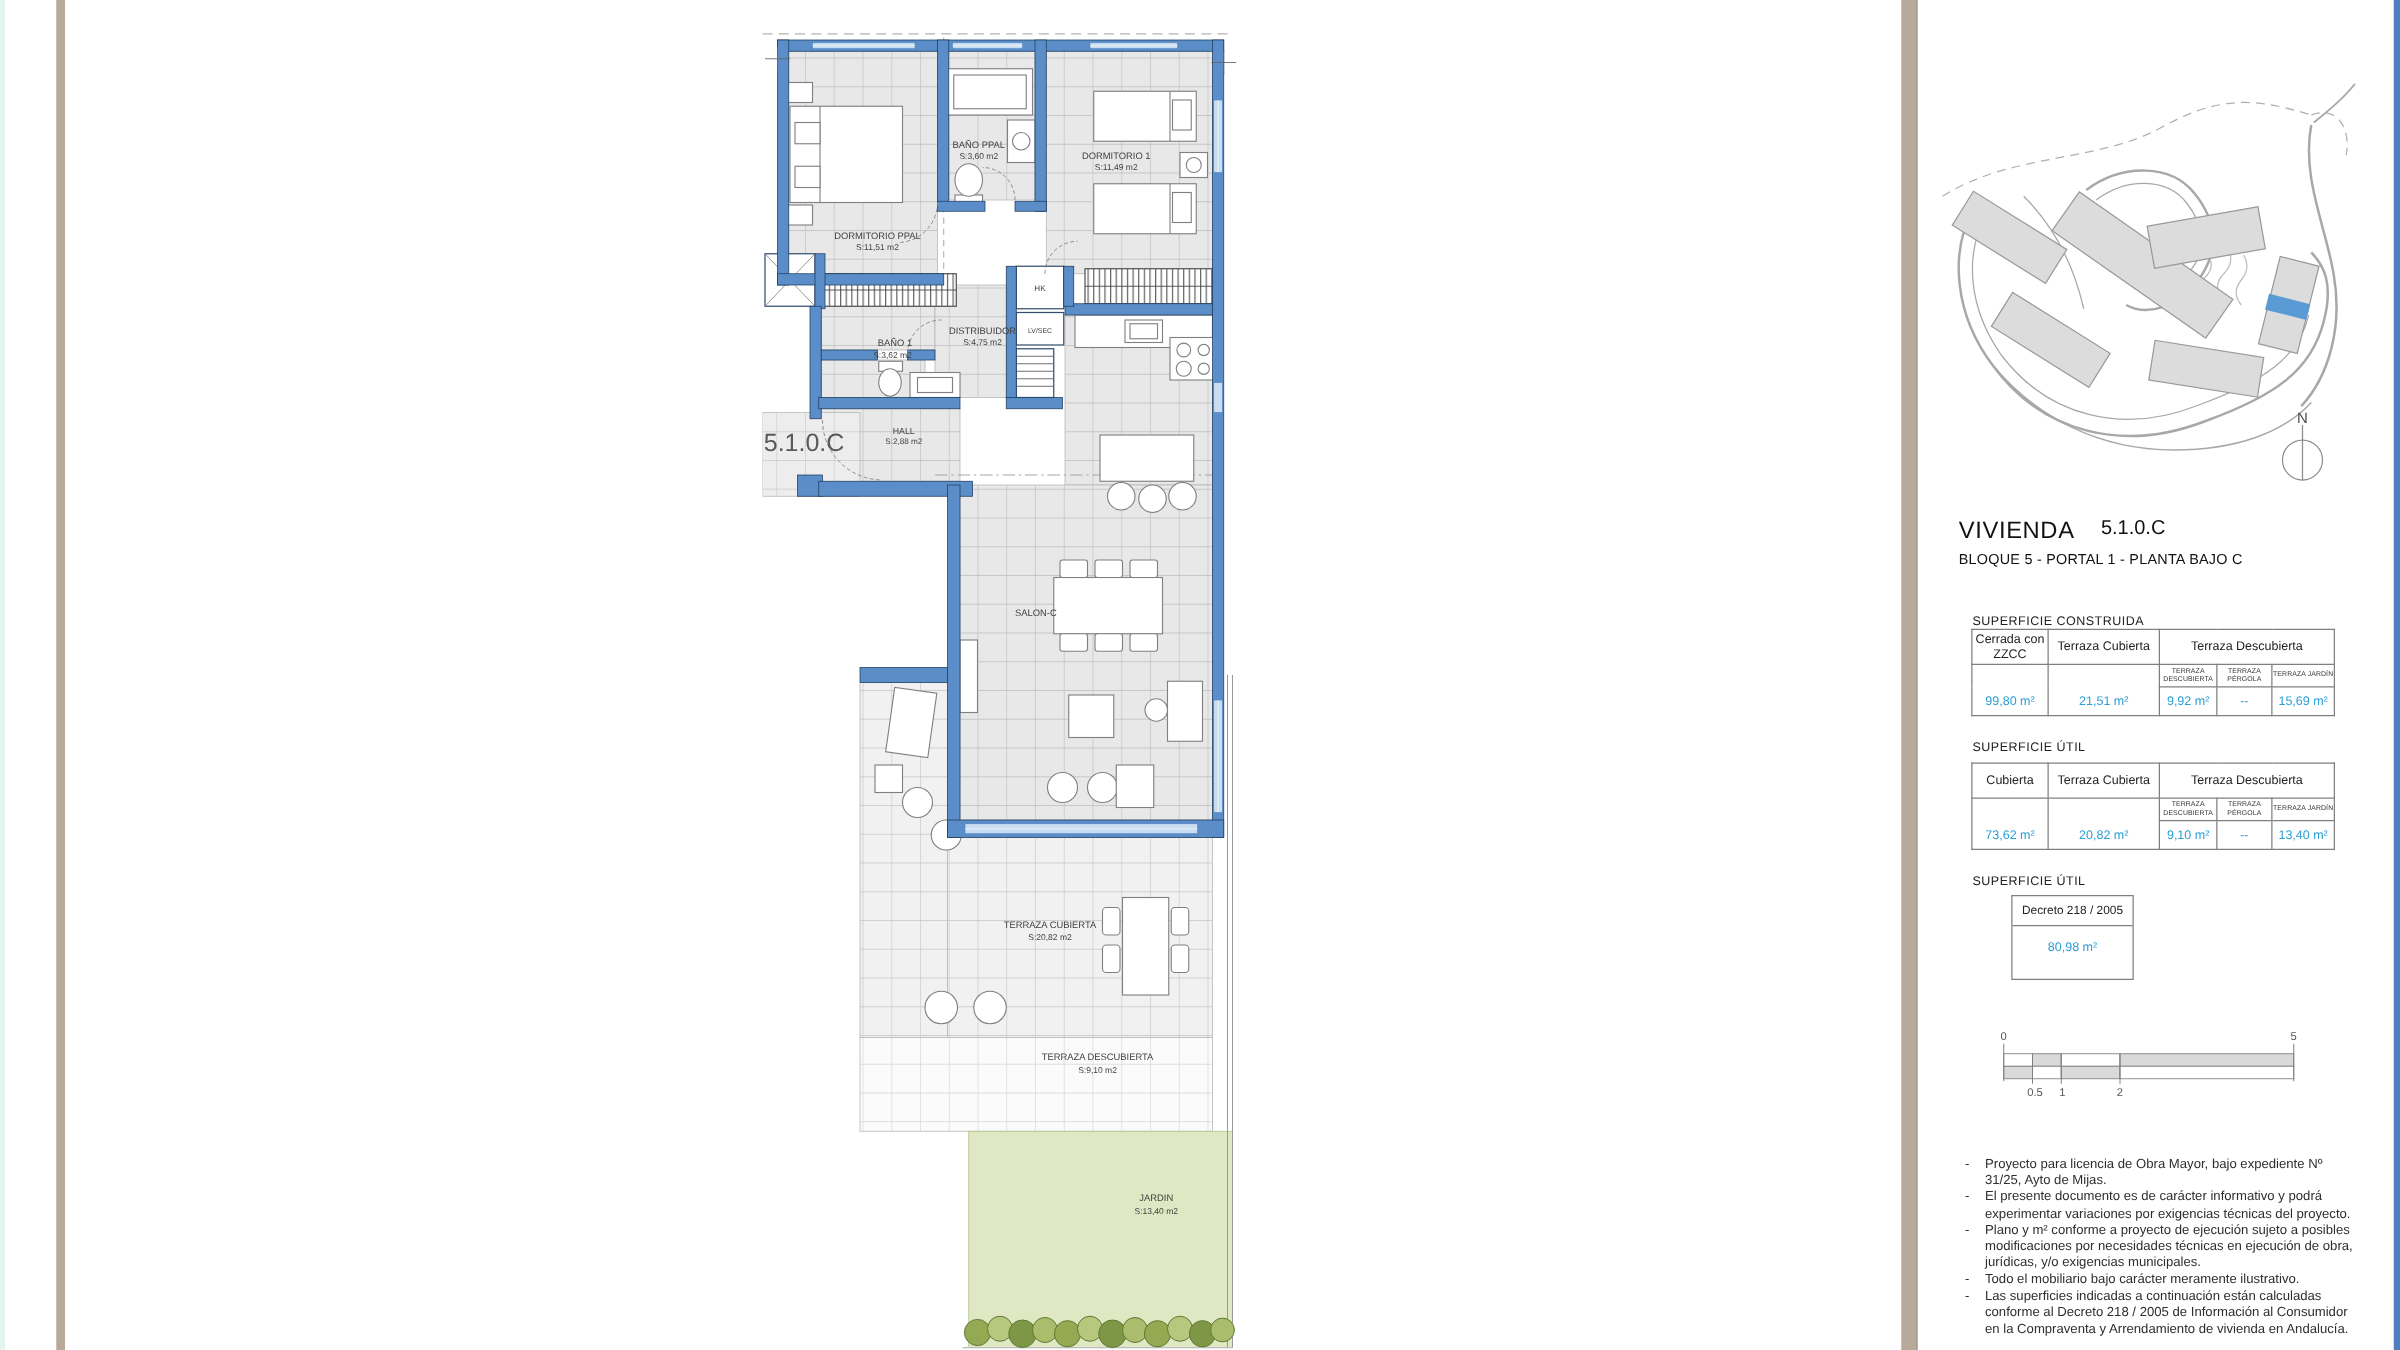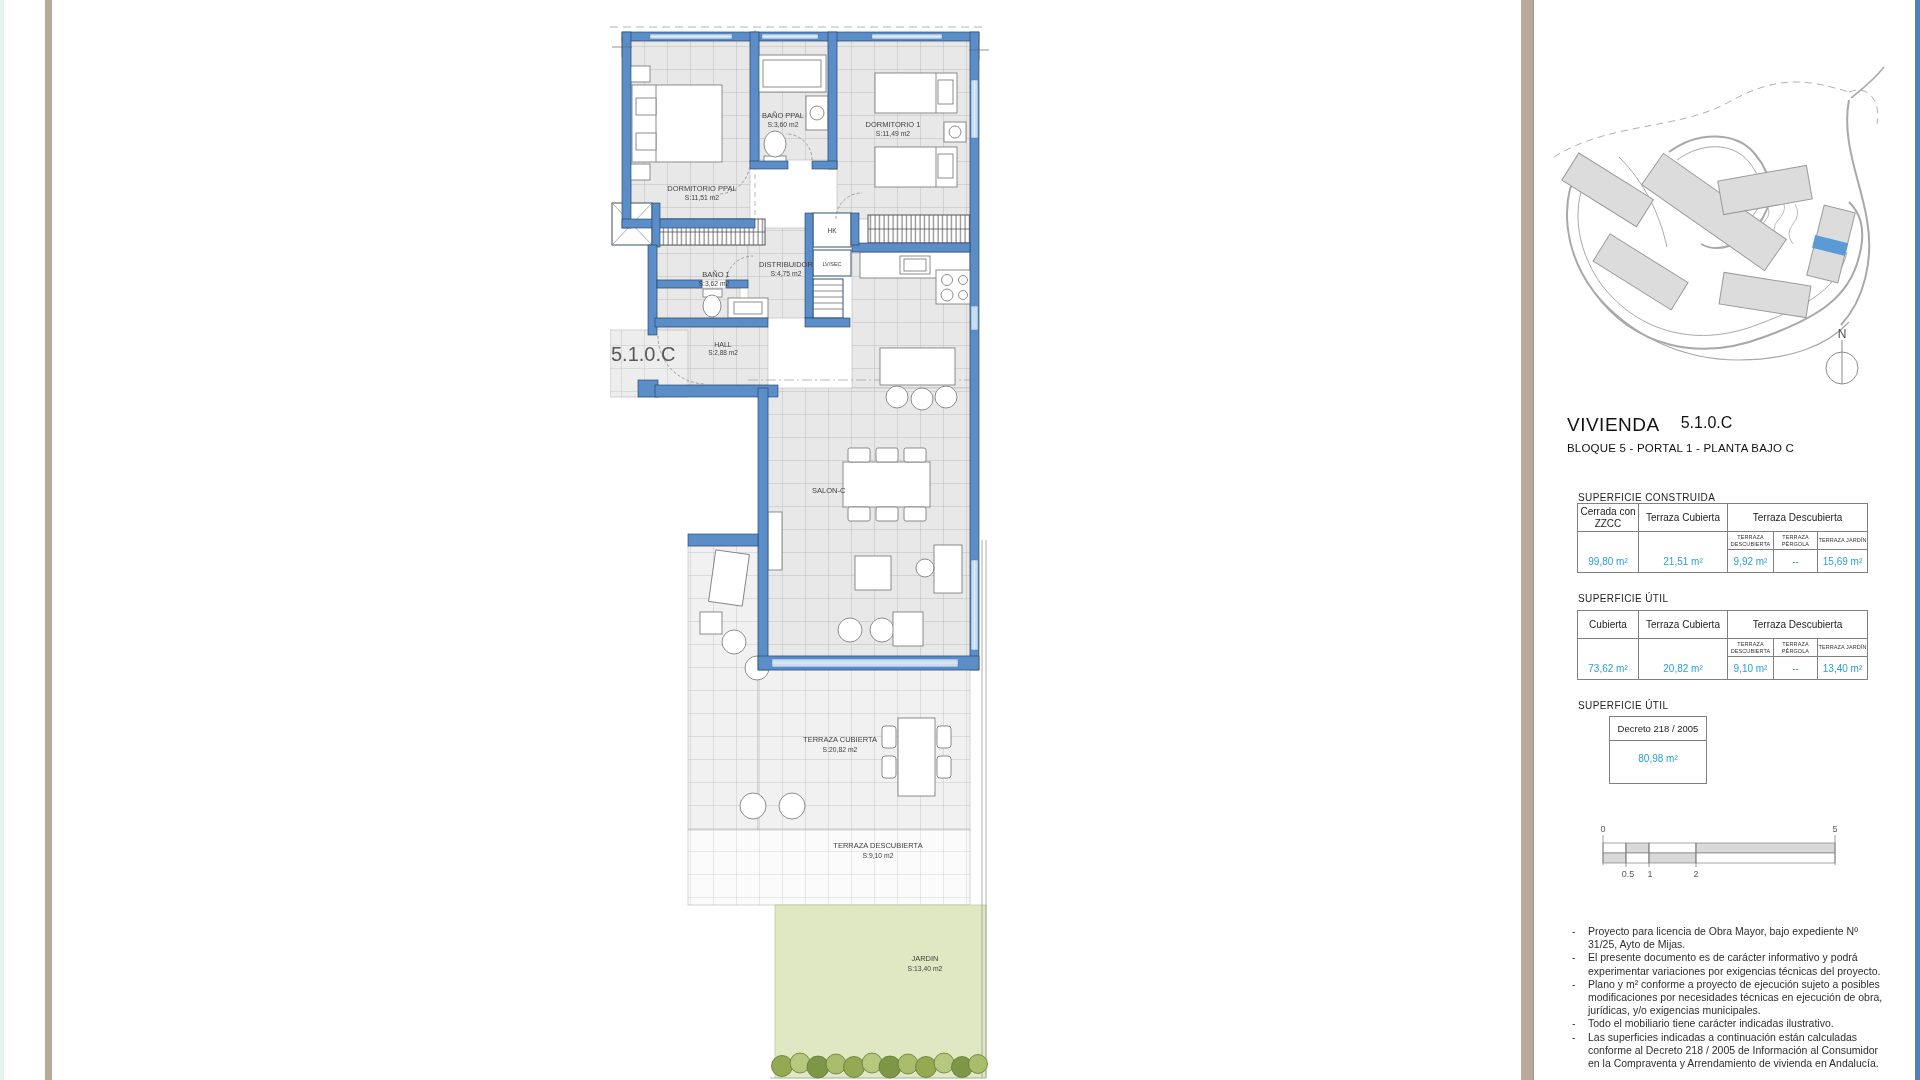--- a/index.html
+++ b/index.html
@@ -422,19 +422,19 @@
   <div class="note-item">
     <span class="note-dash">-</span>
     <span>El presente documento es de carácter informativo y podrá experimentar variaciones por exigencias técnicas del proyecto.</span>
   </div>
   <div class="note-item">
     <span class="note-dash">-</span>
     <span>Plano y m² conforme a proyecto de ejecución sujeto a posibles modificaciones por necesidades técnicas en ejecución de obra, jurídicas, y/o exigencias municipales.</span>
   </div>
   <div class="note-item">
     <span class="note-dash">-</span>
-    <span>Todo el mobiliario tiene carácter indicadas ilustrativo.</span>
+    <span>Todo el mobiliario bajo carácter meramente ilustrativo.</span>
   </div>
   <div class="note-item">
     <span class="note-dash">-</span>
     <span>Las superficies indicadas a continuación están calculadas conforme al Decreto 218 / 2005  de Información al Consumidor en la Compraventa y Arrendamiento de vivienda en Andalucía.</span>
   </div>
 </div>
 
 </body></html>

